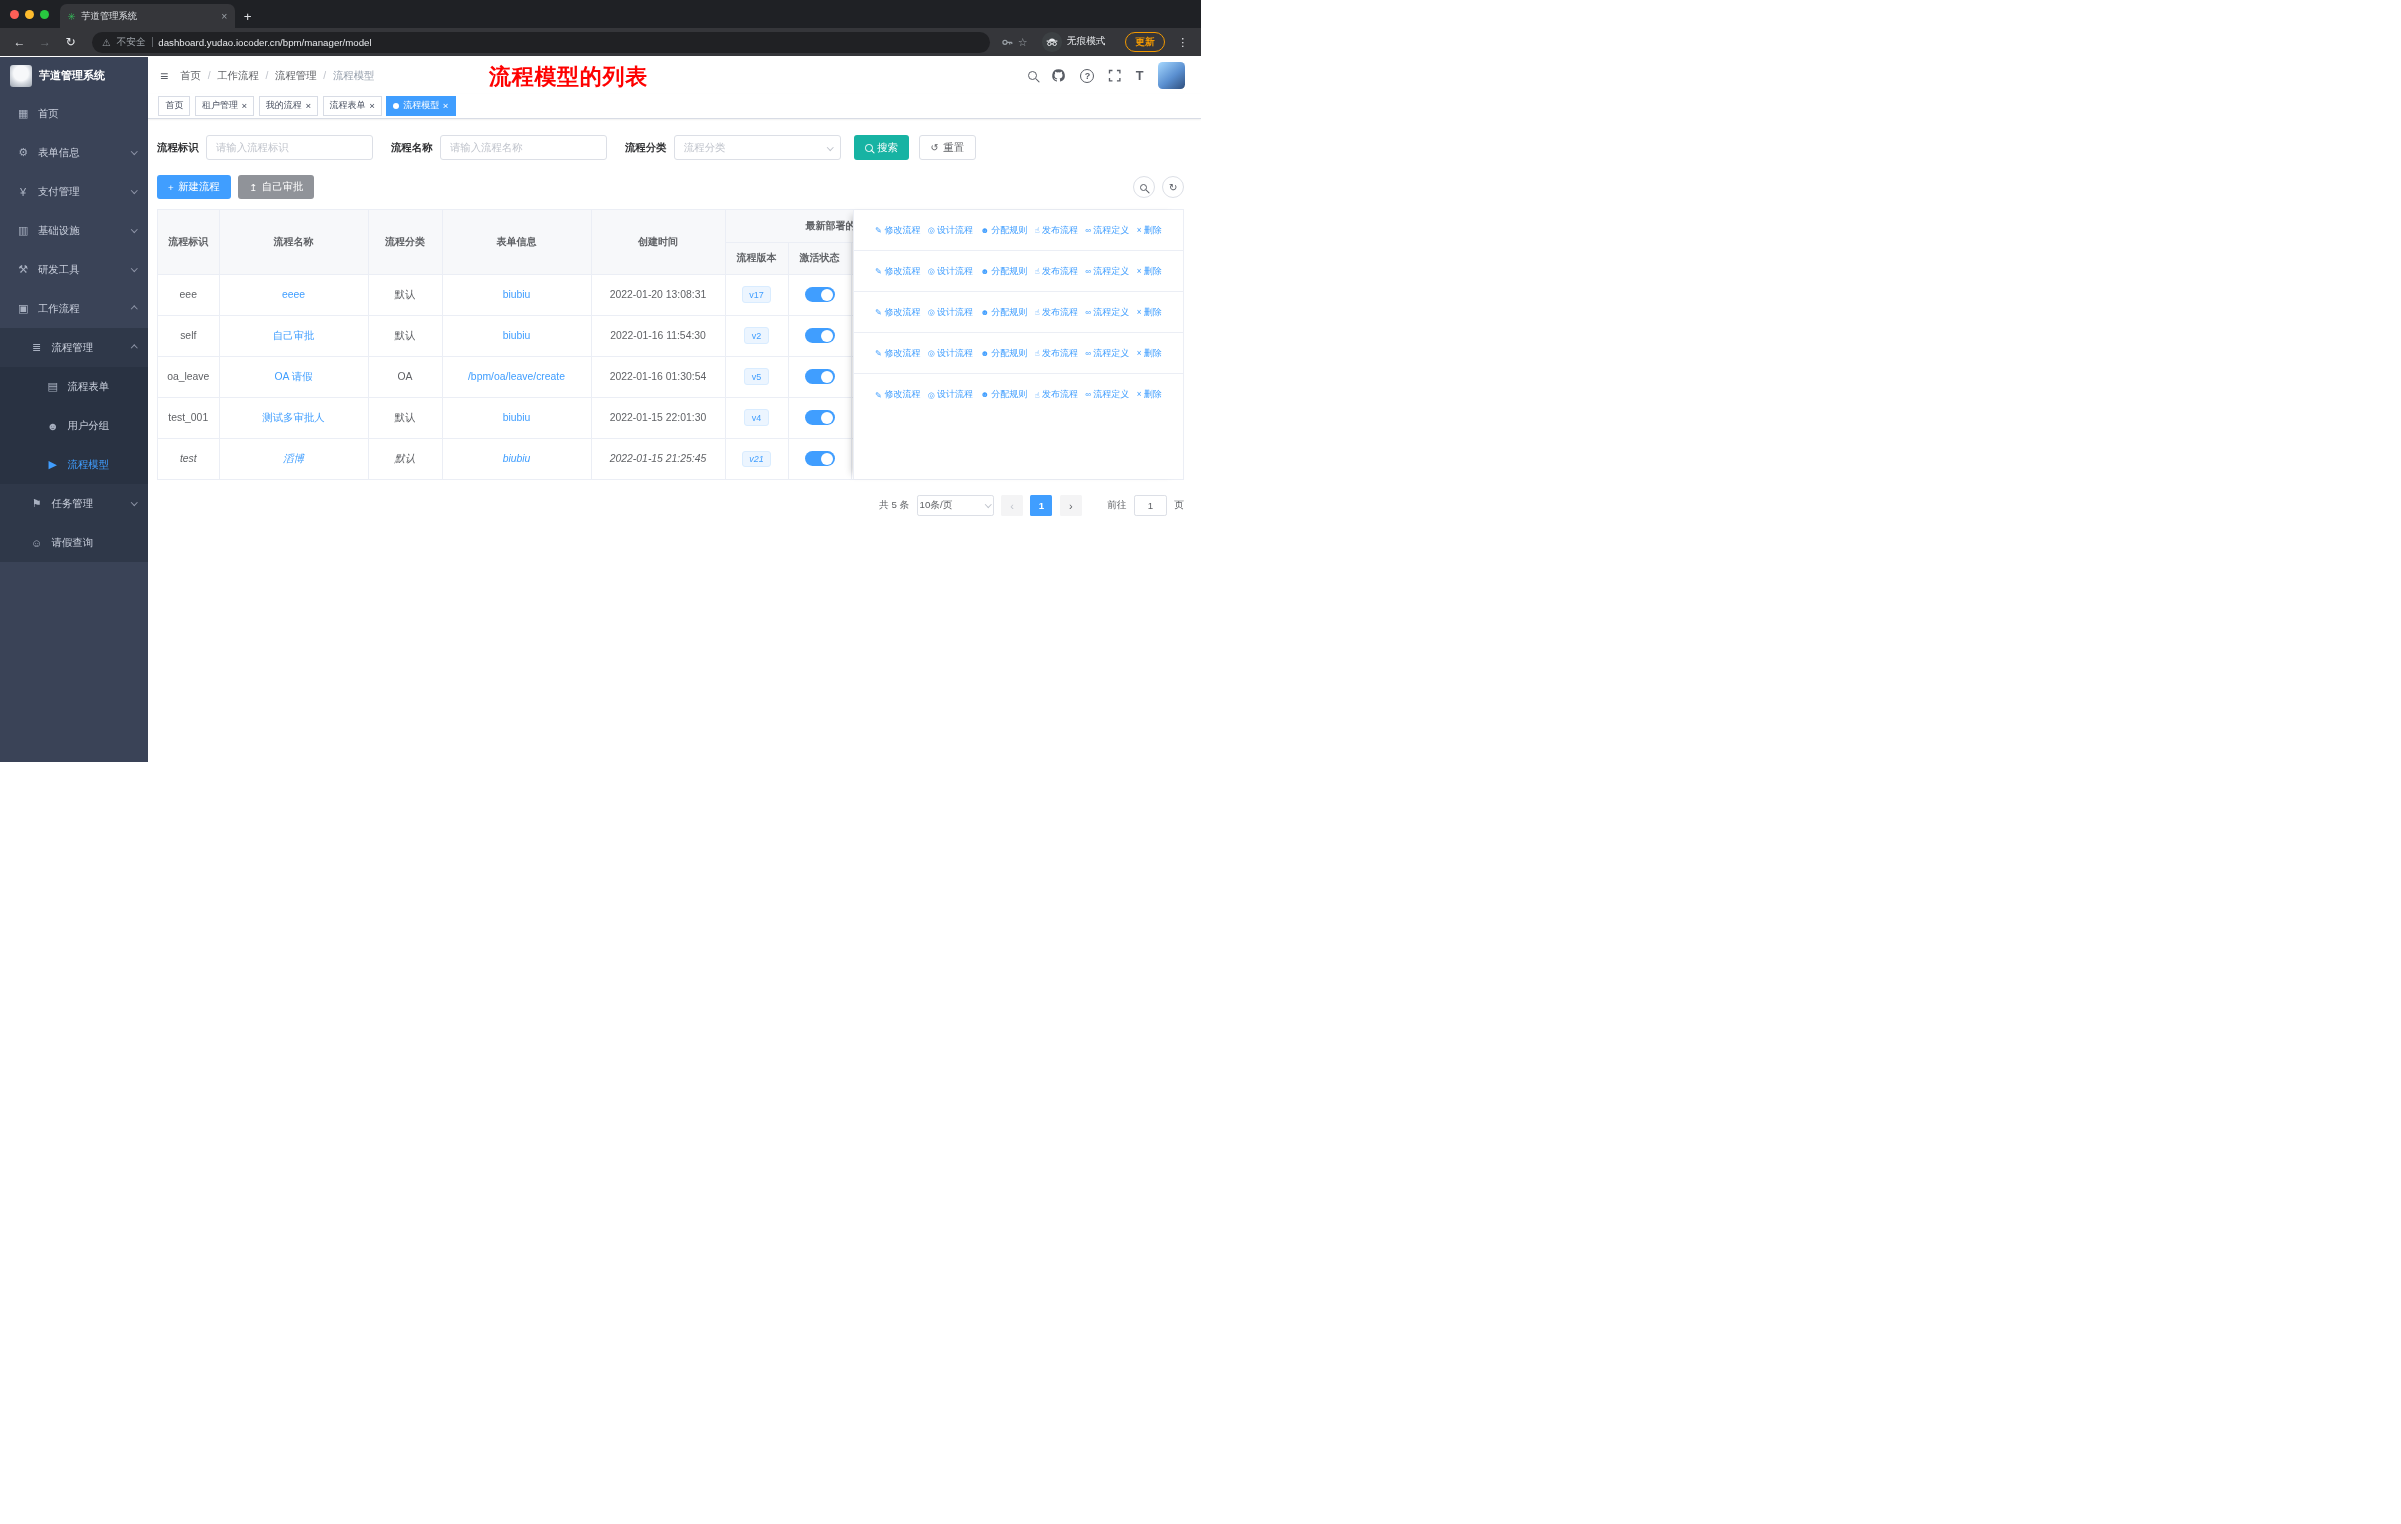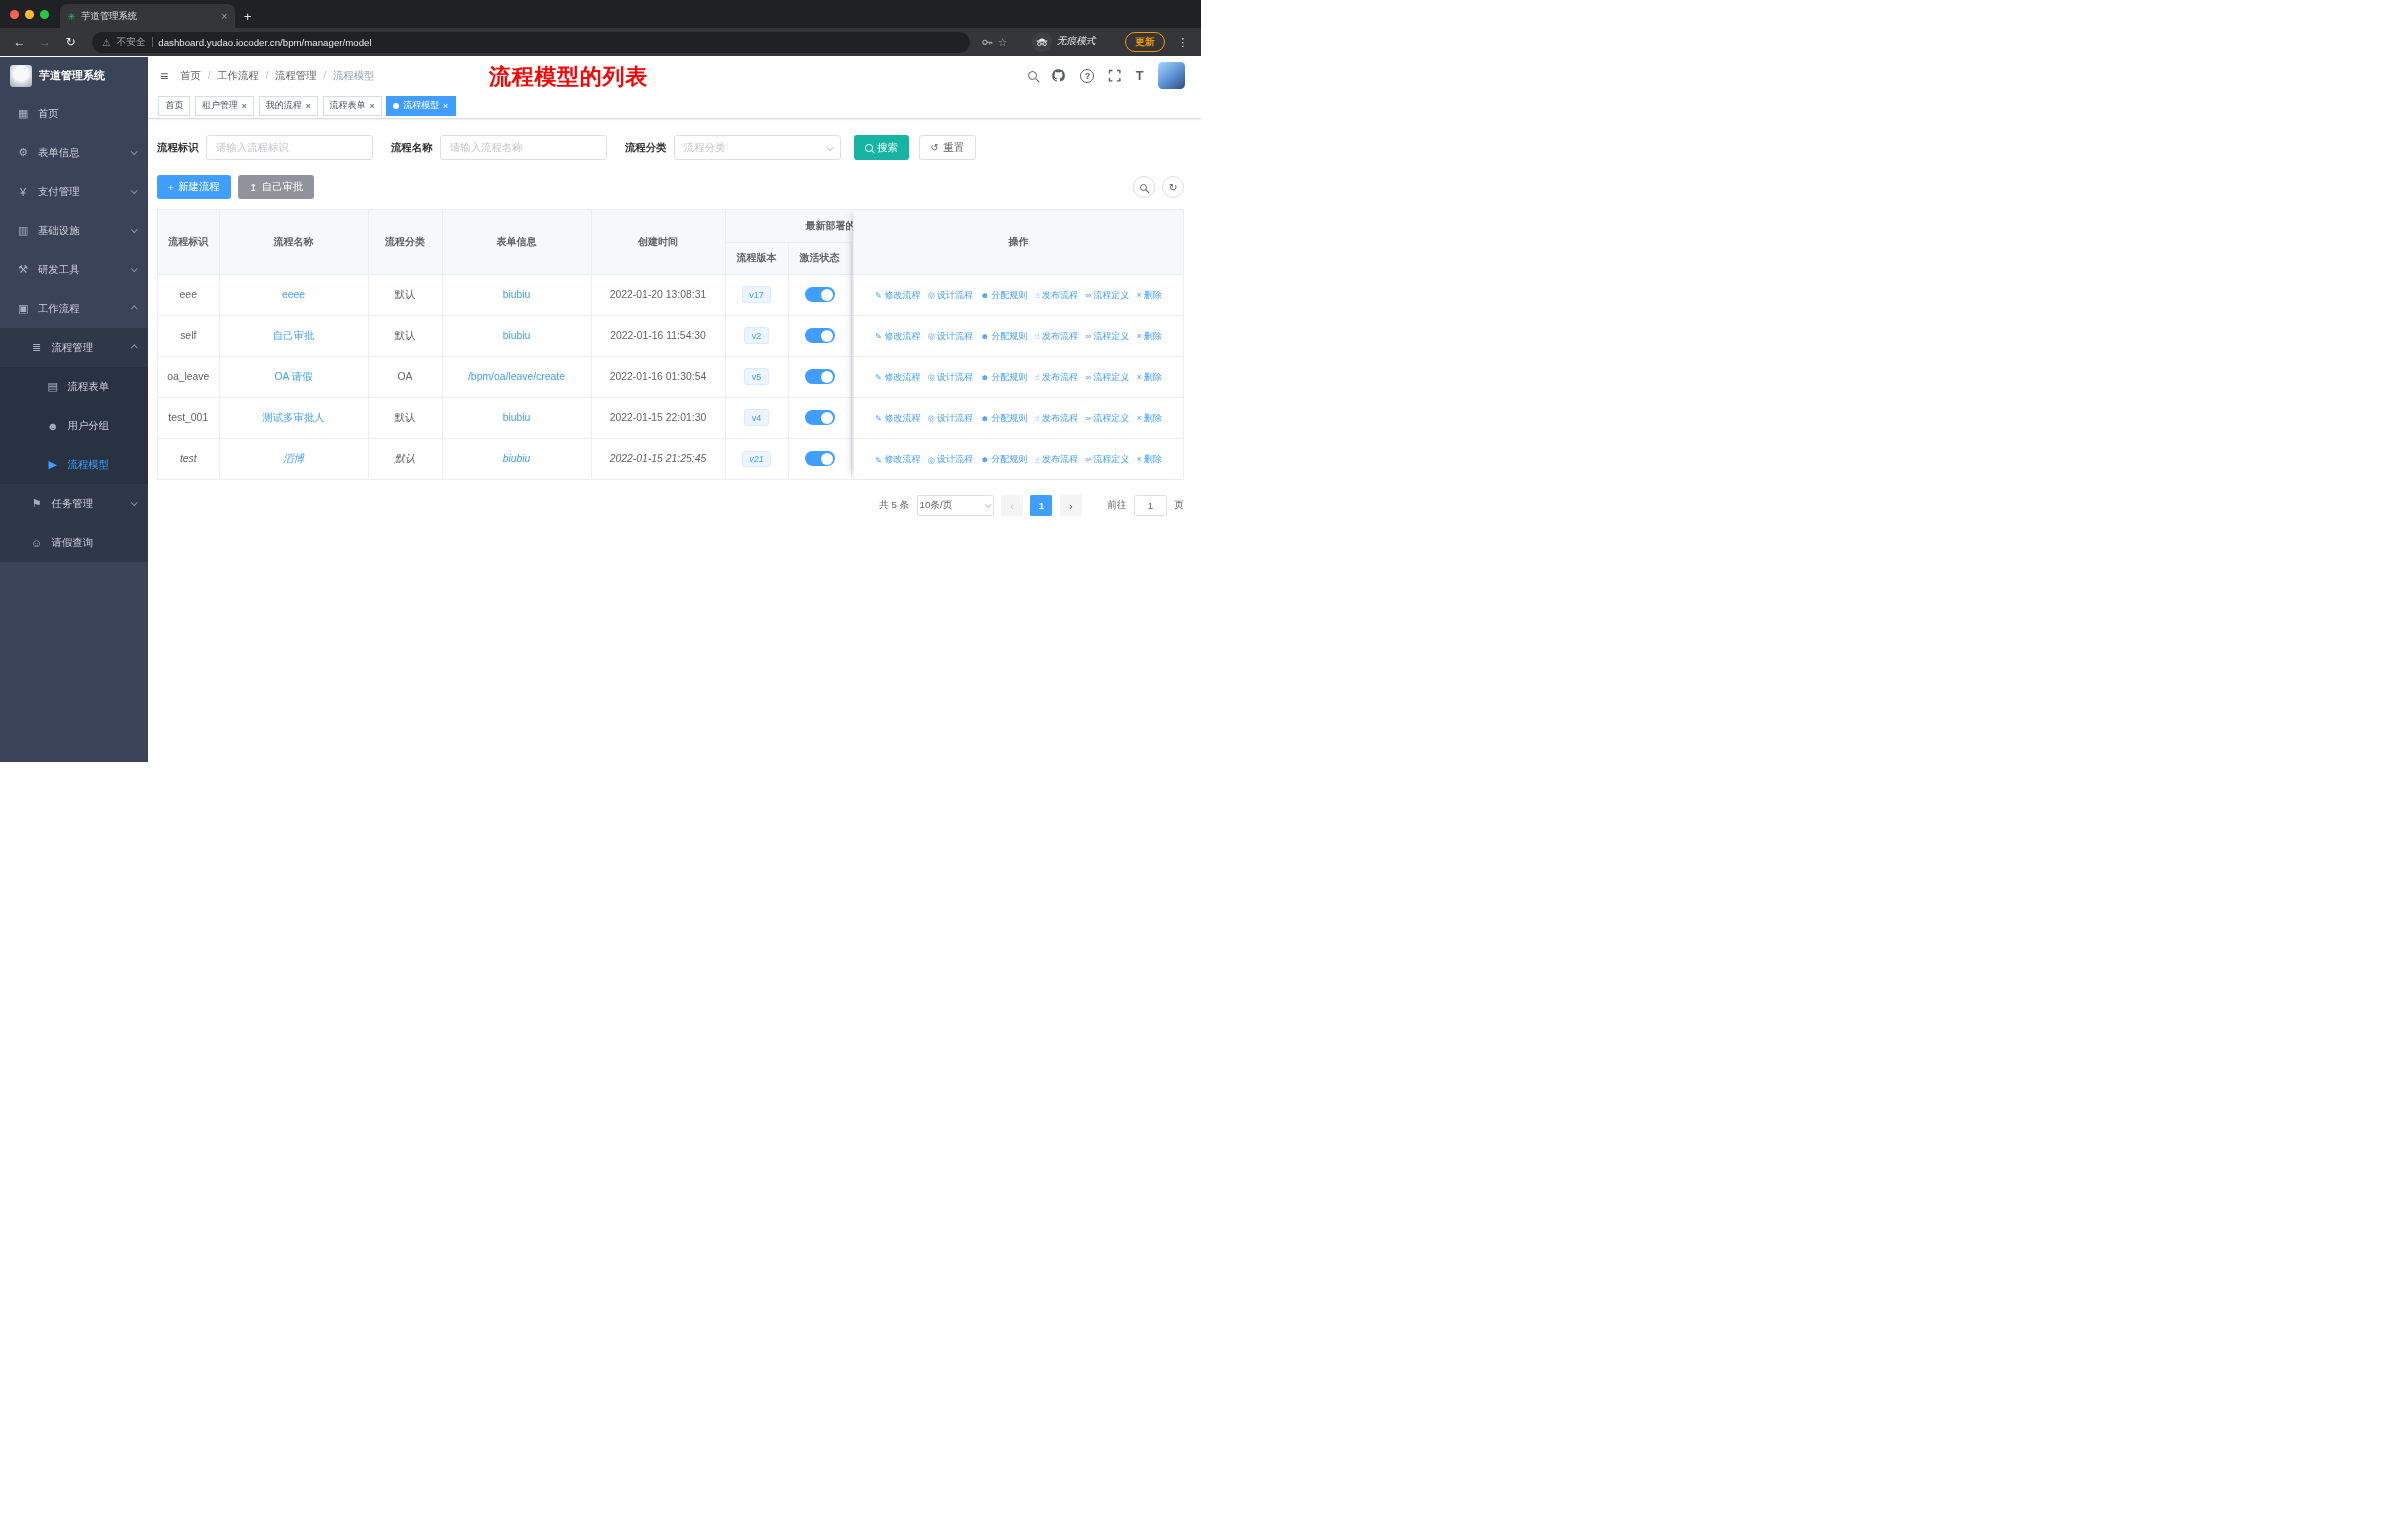--- a/index.html
+++ b/index.html
@@ -19,21 +19,21 @@
 
   .chrome-toolbar { height:28px; background:#35363a; display:flex; align-items:center; padding:0 9px; gap:4.5px; }
   .nav-btn { width:21px; height:21px; display:flex; align-items:center; justify-content:center; color:#e8eaed; font-size:12px; border-radius:50%; cursor:pointer; }
   .nav-btn.disabled { color:#70757a; }
   .urlbar { flex:1; height:21px; background:#202124; border-radius:10.4px; display:flex; align-items:center; padding:0 10.4px; gap:6px; margin:0 6px; font-size:9.7px; }
   .warn { color:#9aa0a6; font-size:9.7px; }
   .sec-label { color:#9aa0a6; }
   .url-sep { width:0.7px; height:10.4px; background:#5f6368; }
   .url-text { color:#e8eaed; }
   .tb-ic { color:#9aa0a6; font-size:11px; display:flex; align-items:center; cursor:pointer; }
-  .incog { display:flex; align-items:center; gap:5.2px; color:#e8eaed; font-size:9.7px; margin:0 20px;font-style:italic; }
+  .incog { display:flex; align-items:center; gap:5.2px; color:#e8eaed; font-size:9.7px; margin:0 10px; }
   .incog-circle { width:19.4px; height:19.4px; border-radius:50%; background:#3c4043; display:flex; align-items:center; justify-content:center; }
   .update-pill { border:1.1px solid #f29900; color:#f29900; border-radius:10.4px; padding:2.2px 9.7px; font-size:9.7px; font-weight:700; margin:0 4.5px; cursor:pointer; }
   .more { color:#e8eaed; font-size:11px; letter-spacing:0.7px; cursor:pointer; padding:0 3px; }
 
   
   .app { position:absolute; top:57px; left:0; right:0; bottom:0; display:flex; }
   .sidebar { width:148px; background:#3a4357; flex-shrink:0; overflow:hidden; }
   .logo-row { height:37px; display:flex; align-items:center; gap:7.4px; padding:0 9.7px; cursor:pointer; }
   .logo-img { width:22px; height:22px; border-radius:3px; background:radial-gradient(circle at 50% 38%, #f7f8fa 0 42%, #d8dce2 58%, #9aa2ad 100%); }
   .logo-title { color:#fff; font-size:11px; font-weight:700; white-space:nowrap; }
@@ -431,21 +431,20 @@
                 <td>默认</td>
                 <td><span class="tlink">biubiu</span></td>
                 <td>2022-01-15 21:25:45</td>
                 <td><span class="tag-version">v21</span></td>
                 <td><span class="toggle on"></span></td>
                 <td class="phantom"></td>
               </tr>
             </tbody>
         </table>
         <div class="op-col">
-          <div class="op-header">操作</div>
           <div>
               <div class="op-row">
                 <span class="op-link">
                   <span class="ic">✎</span>
                   <span>修改流程</span>
                 </span>
                 <span class="op-link">
                   <span class="ic">◎</span>
                   <span>设计流程</span>
                 </span>

